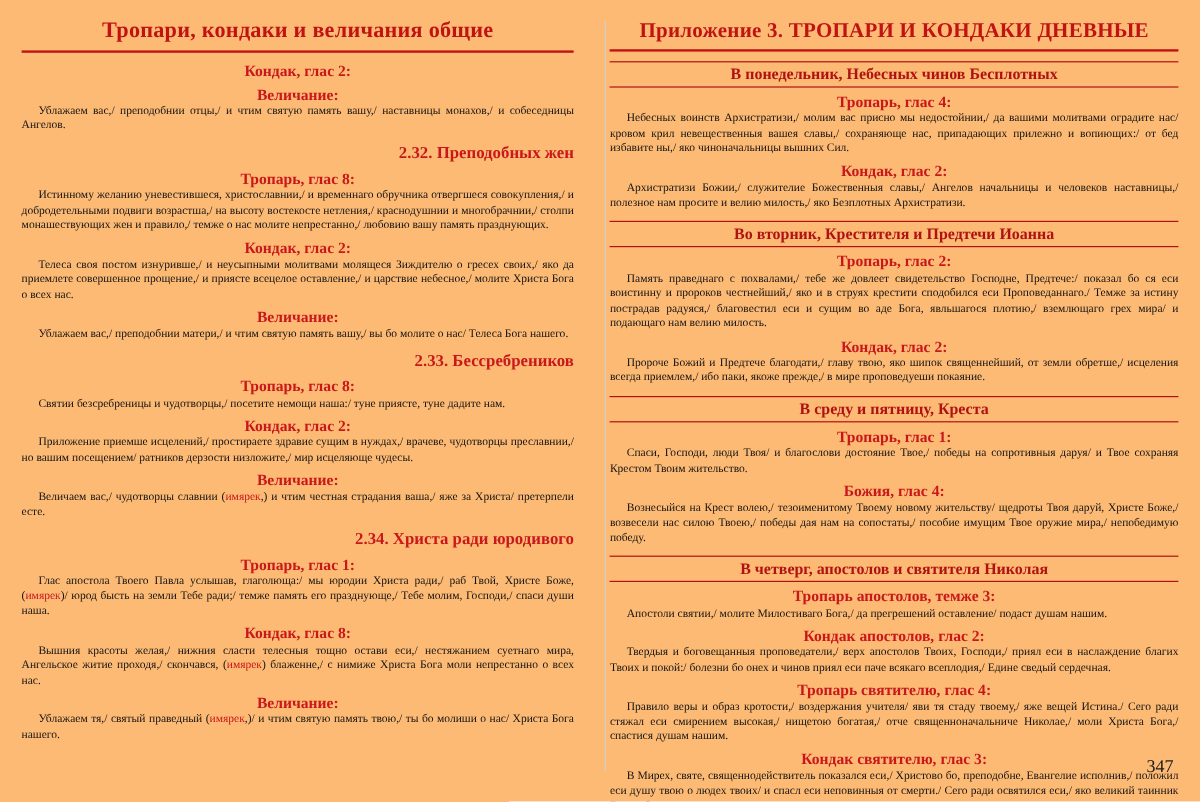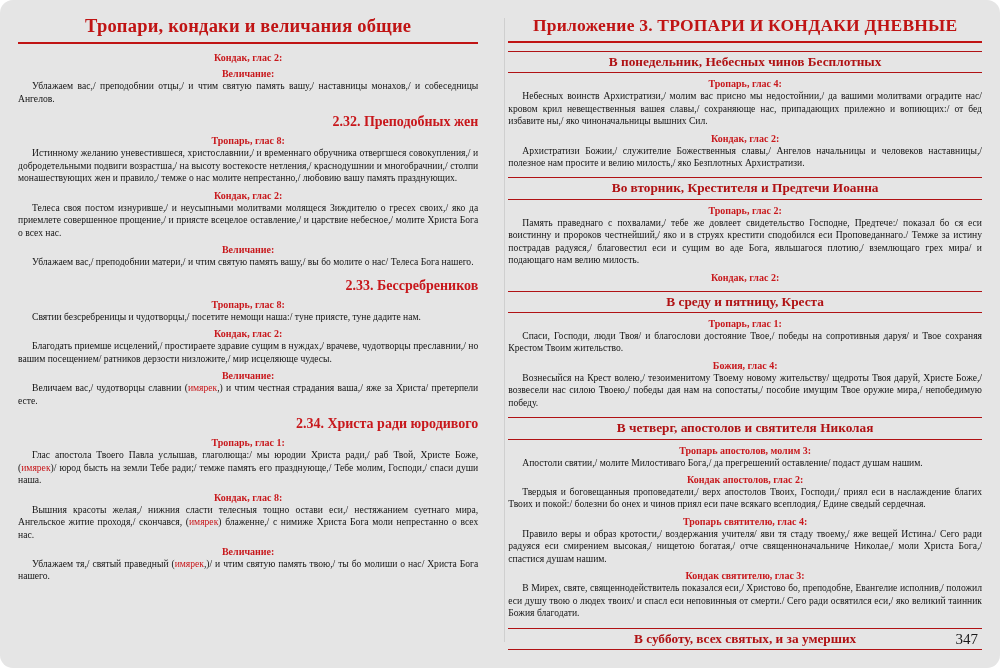--- a/index.html
+++ b/index.html
@@ -4,24 +4,23 @@
 <style>
   html, body {
     margin: 0;
     padding: 0;
     background: #ffffff;
   }
   .page {
     position: relative;
     width: 1000px;
     height: 668px;
-    background: #e5e5e5;
+    background: #fdba74;
     font-family: "Liberation Serif", serif;
     overflow: hidden;
-    border-radius: 13px;
   }
   .cols {
     display: flex;
     width: 1000px;
     height: 668px;
     box-sizing: border-box;
     padding: 14px 18px 10px 18px;
   }
   .col {
     box-sizing: border-box;
@@ -81,21 +80,21 @@
     font-size: 13.3px;
     margin: 8px 0 3px 0;
     padding: 2px 0 3px 0;
     border-top: 1.4px solid #b01214;
     border-bottom: 1.4px solid #b01214;
     line-height: 1.15;
   }
   .label {
     color: #c8181c;
     text-align: center;
-    font-size: 10px;
+    font-size: 13px;
     font-weight: bold;
     margin: 5px 0 1px 0;
     line-height: 1.1;
   }
   .body {
     font-size: 9.6px;
     line-height: 1.30;
     text-align: justify;
     text-indent: 14px;
     color: #141414;
@@ -129,21 +128,21 @@
           <div class="label">Тропарь, глас 8:</div>
           <div class="body">Истинному желанию уневестившеся, христославнии,/ и временнаго обручника отвергшеся совокупления,/ и добродетельными подвиги возрастша,/ на высоту востекосте нетления,/ краснодушнии и многобрачнии,/ столпи монашествующих жен и правило,/ темже о нас молите непрестанно,/ любовию вашу память празднующих.</div>
           <div class="label">Кондак, глас 2:</div>
           <div class="body">Телеса своя постом изнуривше,/ и неусыпными молитвами молящеся Зиждителю о гресех своих,/ яко да приемлете совершенное прощение,/ и приясте всецелое оставление,/ и царствие небесное,/ молите Христа Бога о всех нас.</div>
           <div class="label">Величание:</div>
           <div class="body">Ублажаем вас,/ преподобнии матери,/ и чтим святую память вашу,/ вы бо молите о нас/ Телеса Бога нашего.</div>
           <div class="sect-head">2.33. Бессребреников</div>
           <div class="label">Тропарь, глас 8:</div>
           <div class="body">Святии безсребреницы и чудотворцы,/ посетите немощи наша:/ туне приясте, туне дадите нам.</div>
           <div class="label">Кондак, глас 2:</div>
-          <div class="body">Благодать приемше исцелений,/ простираете здравие сущим в нуждах,/ врачеве, чудотворцы преславнии,/ но вашим посещением/ ратников дерзости низложите,/ мир исцеляюще чудесы.</div>
+          <div class="body">Приложение приемше исцелений,/ простираете здравие сущим в нуждах,/ врачеве, чудотворцы преславнии,/ но вашим посещением/ ратников дерзости низложите,/ мир исцеляюще чудесы.</div>
           <div class="label">Величание:</div>
           <div class="body">Величаем вас,/ чудотворцы славнии (<span class="red">имярек</span>,) и чтим честная страдания ваша,/ яже за Христа/ претерпели есте.</div>
           <div class="sect-head">2.34. Христа ради юродивого</div>
           <div class="label">Тропарь, глас 1:</div>
           <div class="body">Глас апостола Твоего Павла услышав, глаголюща:/ мы юродии Христа ради,/ раб Твой, Христе Боже, (<span class="red">имярек</span>)/ юрод бысть на земли Тебе ради;/ темже память его празднующе,/ Тебе молим, Господи,/ спаси души наша.</div>
           <div class="label">Кондак, глас 8:</div>
           <div class="body">Вышния красоты желая,/ нижния сласти телесныя тощно остави еси,/ нестяжанием суетнаго мира, Ангельское житие проходя,/ скончався, (<span class="red">имярек</span>) блаженне,/ с нимиже Христа Бога моли непрестанно о всех нас.</div>
           <div class="label">Величание:</div>
           <div class="body">Ублажаем тя,/ святый праведный (<span class="red">имярек</span>,)/ и чтим святую память твою,/ ты бо молиши о нас/ Христа Бога нашего.</div>
         </div>
@@ -155,32 +154,33 @@
       <div id="right-body">
           <div class="sect-head-box">В понедельник, Небесных чинов Бесплотных</div>
           <div class="label">Тропарь, глас 4:</div>
           <div class="body">Небесных воинств Архистратизи,/ молим вас присно мы недостойнии,/ да вашими молитвами оградите нас/ кровом крил невещественныя вашея славы,/ сохраняюще нас, припадающих прилежно и вопиющих:/ от бед избавите ны,/ яко чиноначальницы вышних Сил.</div>
           <div class="label">Кондак, глас 2:</div>
           <div class="body">Архистратизи Божии,/ служителие Божественныя славы,/ Ангелов начальницы и человеков наставницы,/ полезное нам просите и велию милость,/ яко Безплотных Архистратизи.</div>
           <div class="sect-head-box">Во вторник, Крестителя и Предтечи Иоанна</div>
           <div class="label">Тропарь, глас 2:</div>
           <div class="body">Память праведнаго с похвалами,/ тебе же довлеет свидетельство Господне, Предтече:/ показал бо ся еси воистинну и пророков честнейший,/ яко и в струях крестити сподобился еси Проповеданнаго./ Темже за истину пострадав радуяся,/ благовестил еси и сущим во аде Бога, явльшагося плотию,/ вземлющаго грех мира/ и подающаго нам велию милость.</div>
           <div class="label">Кондак, глас 2:</div>
+          <div class="body">Пророче Божий и Предтече благодати,/ главу твою, яко шипок священнейший, от земли обретше,/ исцеления всегда приемлем,/ ибо паки, якоже прежде,/ в мире проповедуеши покаяние.</div>
           <div class="sect-head-box">В среду и пятницу, Креста</div>
           <div class="label">Тропарь, глас 1:</div>
           <div class="body">Спаси, Господи, люди Твоя/ и благослови достояние Твое,/ победы на сопротивныя даруя/ и Твое сохраняя Крестом Твоим жительство.</div>
           <div class="label">Божия, глас 4:</div>
           <div class="body">Вознесыйся на Крест волею,/ тезоименитому Твоему новому жительству/ щедроты Твоя даруй, Христе Боже,/ возвесели нас силою Твоею,/ победы дая нам на сопостаты,/ пособие имущим Твое оружие мира,/ непобедимую победу.</div>
           <div class="sect-head-box">В четверг, апостолов и святителя Николая</div>
-          <div class="label">Тропарь апостолов, молим 3:</div>
+          <div class="label">Тропарь апостолов, темже 3:</div>
           <div class="body">Апостоли святии,/ молите Милостиваго Бога,/ да прегрешений оставление/ подаст душам нашим.</div>
           <div class="label">Кондак апостолов, глас 2:</div>
           <div class="body">Твердыя и боговещанныя проповедатели,/ верх апостолов Твоих, Господи,/ приял еси в наслаждение благих Твоих и покой:/ болезни бо онех и чинов приял еси паче всякаго всеплодия,/ Едине сведый сердечная.</div>
           <div class="label">Тропарь святителю, глас 4:</div>
-          <div class="body">Правило веры и образ кротости,/ воздержания учителя/ яви тя стаду твоему,/ яже вещей Истина./ Сего ради радуяся еси смирением высокая,/ нищетою богатая,/ отче священноначальниче Николае,/ моли Христа Бога,/ спастися душам нашим.</div>
+          <div class="body">Правило веры и образ кротости,/ воздержания учителя/ яви тя стаду твоему,/ яже вещей Истина./ Сего ради стяжал еси смирением высокая,/ нищетою богатая,/ отче священноначальниче Николае,/ моли Христа Бога,/ спастися душам нашим.</div>
           <div class="label">Кондак святителю, глас 3:</div>
           <div class="body">В Мирех, святе, священнодействитель показался еси,/ Христово бо, преподобне, Евангелие исполнив,/ положил еси душу твою о людех твоих/ и спасл еси неповинныя от смерти./ Сего ради освятился еси,/ яко великий таинник Божия благодати.</div>
           <div class="sect-head-box">В субботу, всех святых, и за умерших</div>
         </div>
     </div>
 
     <div class="divider"></div>
   </div>
   <div class="pagenum">347</div>
 </div>

